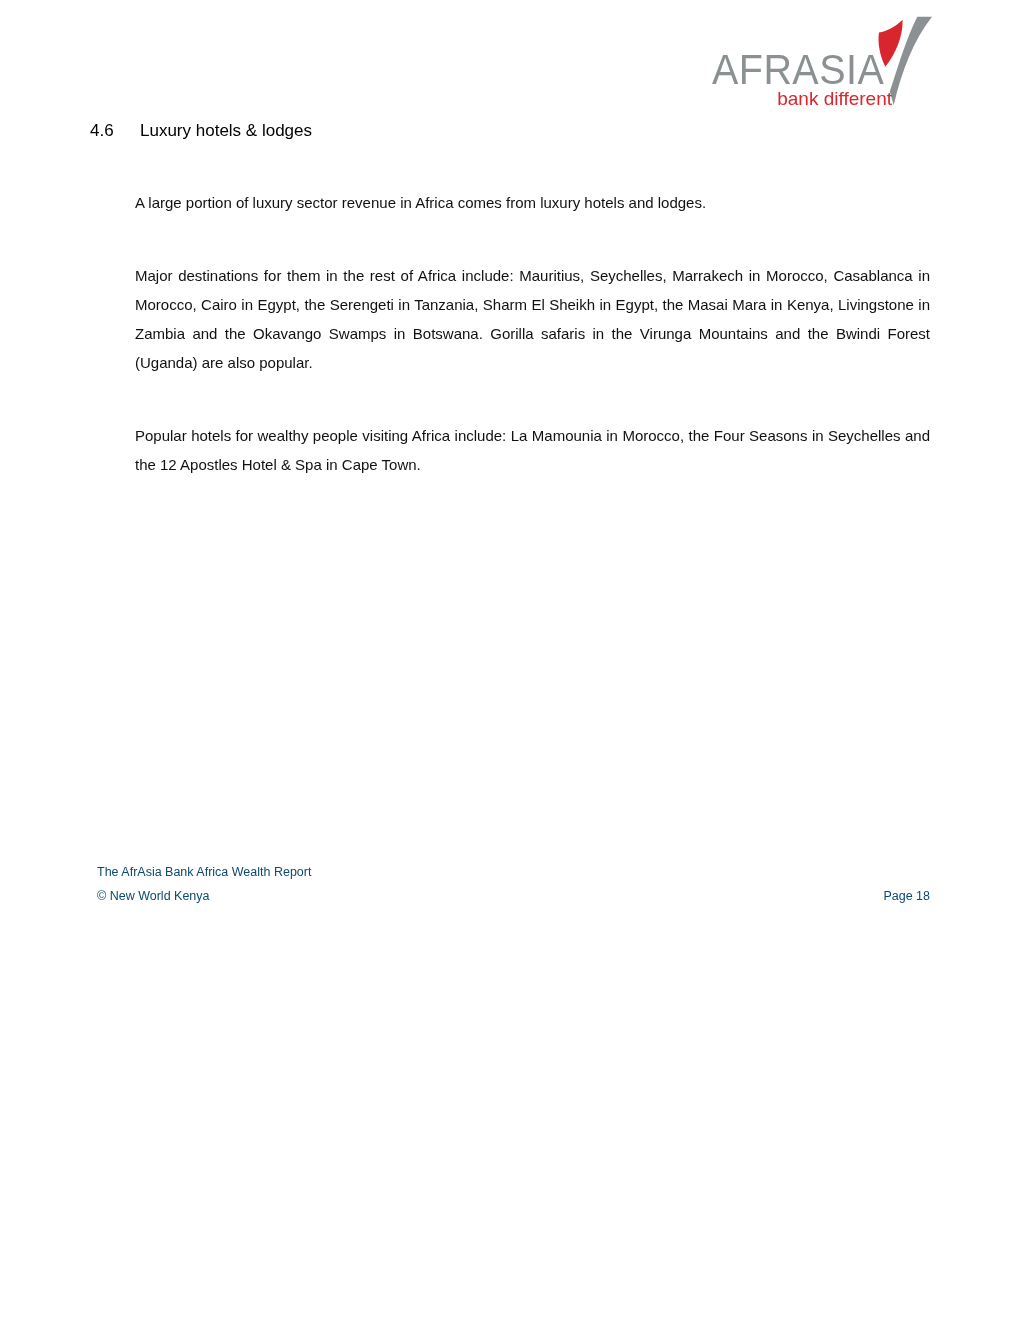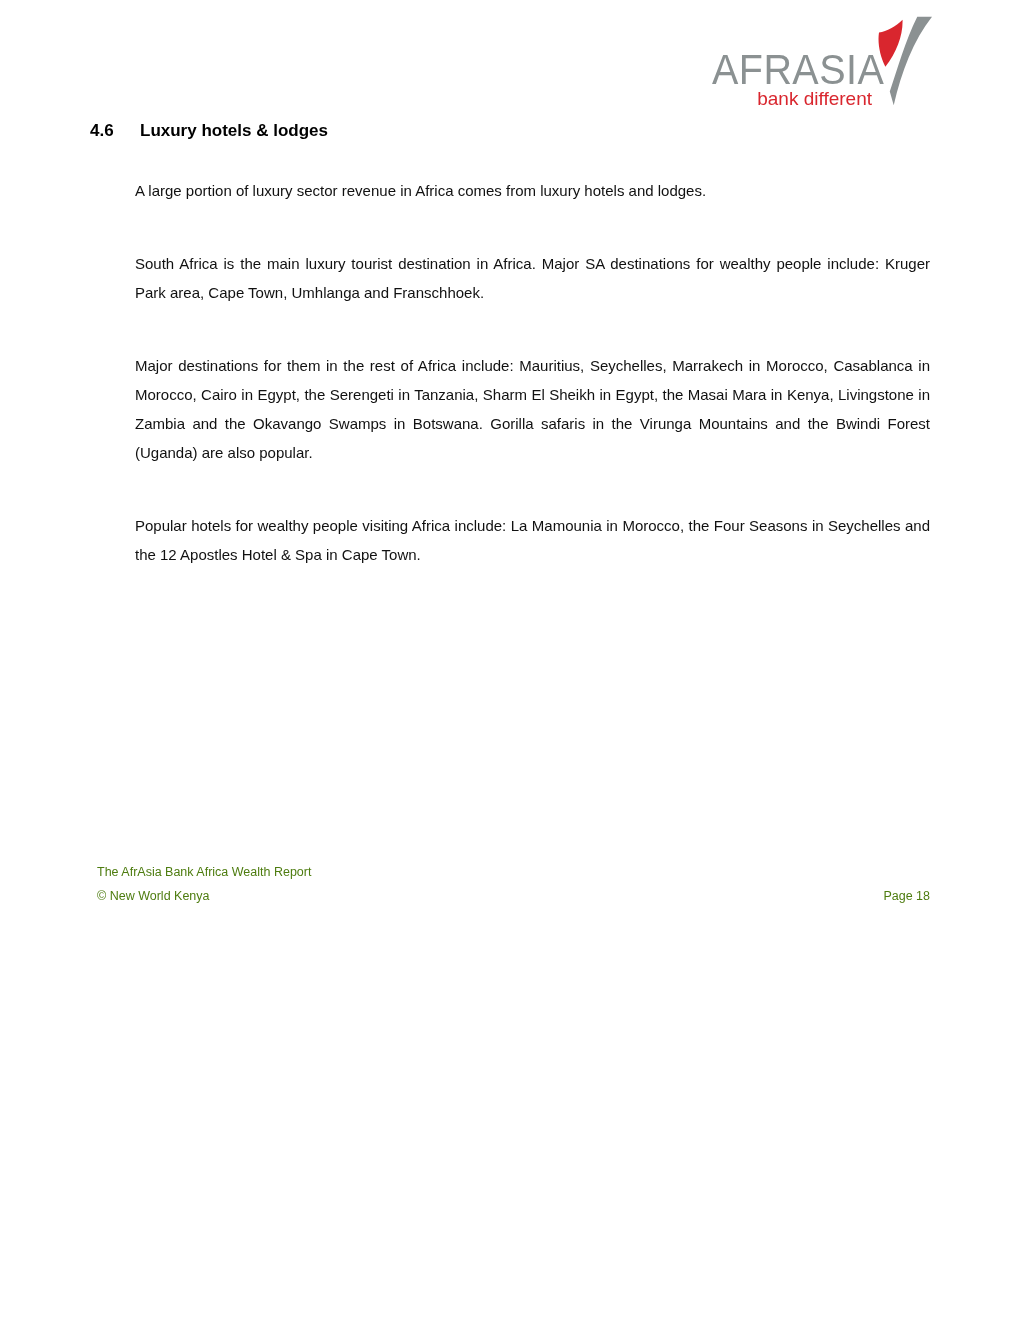--- a/index.html
+++ b/index.html
@@ -17,46 +17,46 @@
   
   .logo { position:absolute; top:14px; right:88px; width:270px; height:100px; }
   .brand {
     position:absolute; right:48px; top:32px;
     font-size:42px; letter-spacing:0.5px;
     color:#8b9192; font-weight:400;
     transform:scaleX(0.94); transform-origin:right;
   }
   .swoosh { position:absolute; right:0; top:0; width:54px; height:92px; }
   .tagline {
-    position:absolute; right:60px; top:74px;
+    position:absolute; right:40px; top:74px;
     font-size:19px; color:#d9262e; font-weight:400;text-align:center;
   }
 
   
   .heading {
     position:absolute; left:90px; top:121px; right:90px;
-    font-size:17px; font-weight:700; color:#000;
+    font-size:17px; font-weight:400; color:#000;
   }
   .heading .hnum { display:inline-block; width:50px; }
 
   
   .content { position:absolute; left:135px; right:90px; top:176px; }
   .content p {
-    margin:0 0 44px 0;
+    margin:12px 0 44px 0;
     font-size:15px;
     line-height:29px;
     text-align:justify;
     color:#111;
   }
 
   
   .footer {
     position:absolute; left:97px; right:90px; bottom:28px;
     display:flex; justify-content:space-between; align-items:flex-end;
-    font-size:12.5px; line-height:24px; color:#4d7c0f;
+    font-size:12.5px; line-height:24px; color:#0c4a6e;
   }
   .footer-left div { white-space:nowrap; }
   .footer-page { white-space:nowrap; }
 </style>
 </head>
 <body>
 
 <div class="page">
 
   <div class="logo">
@@ -65,21 +65,20 @@
       <path fill="#d9262e" d="M1 18 C 9 17 18 12 25 5 C 25.5 21 19 38 7.5 53 C 1.5 41 -0.5 28 1 18 Z"></path>
       <path fill="#8b9192" d="M16 92 C 24 58 36 26 55 2 L 40 2 C 28 26 19.5 56 12 78 Z"></path>
     </svg>
     <span class="tagline">bank different</span>
   </div>
 
   <h1 class="heading"><span class="hnum">4.6</span><span>Luxury hotels &amp; lodges</span></h1>
 
   <div class="content">
     <p>A large portion of luxury sector revenue in Africa comes from luxury hotels and lodges.</p>
-    <p>South Africa is the main luxury tourist destination in Africa. Major SA destinations for wealthy people include: Kruger Park area, Cape Town, Umhlanga and Franschhoek.</p>
     <p>Major destinations for them in the rest of Africa include: Mauritius, Seychelles, Marrakech in Morocco, Casablanca in Morocco, Cairo in Egypt, the Serengeti in Tanzania, Sharm El Sheikh in Egypt, the Masai Mara in Kenya, Livingstone in Zambia and the Okavango Swamps in Botswana. Gorilla safaris in the Virunga Mountains and the Bwindi Forest (Uganda) are also popular.</p>
     <p>Popular hotels for wealthy people visiting Africa include: La Mamounia in Morocco, the Four Seasons in Seychelles and the 12 Apostles Hotel &amp; Spa in Cape Town.</p>
   </div>
 
   <div class="footer">
     <div class="footer-left">
       <div>The AfrAsia Bank Africa Wealth Report</div>
       <div>© New World Kenya</div>
     </div>
     <div class="footer-page">Page 18</div>

